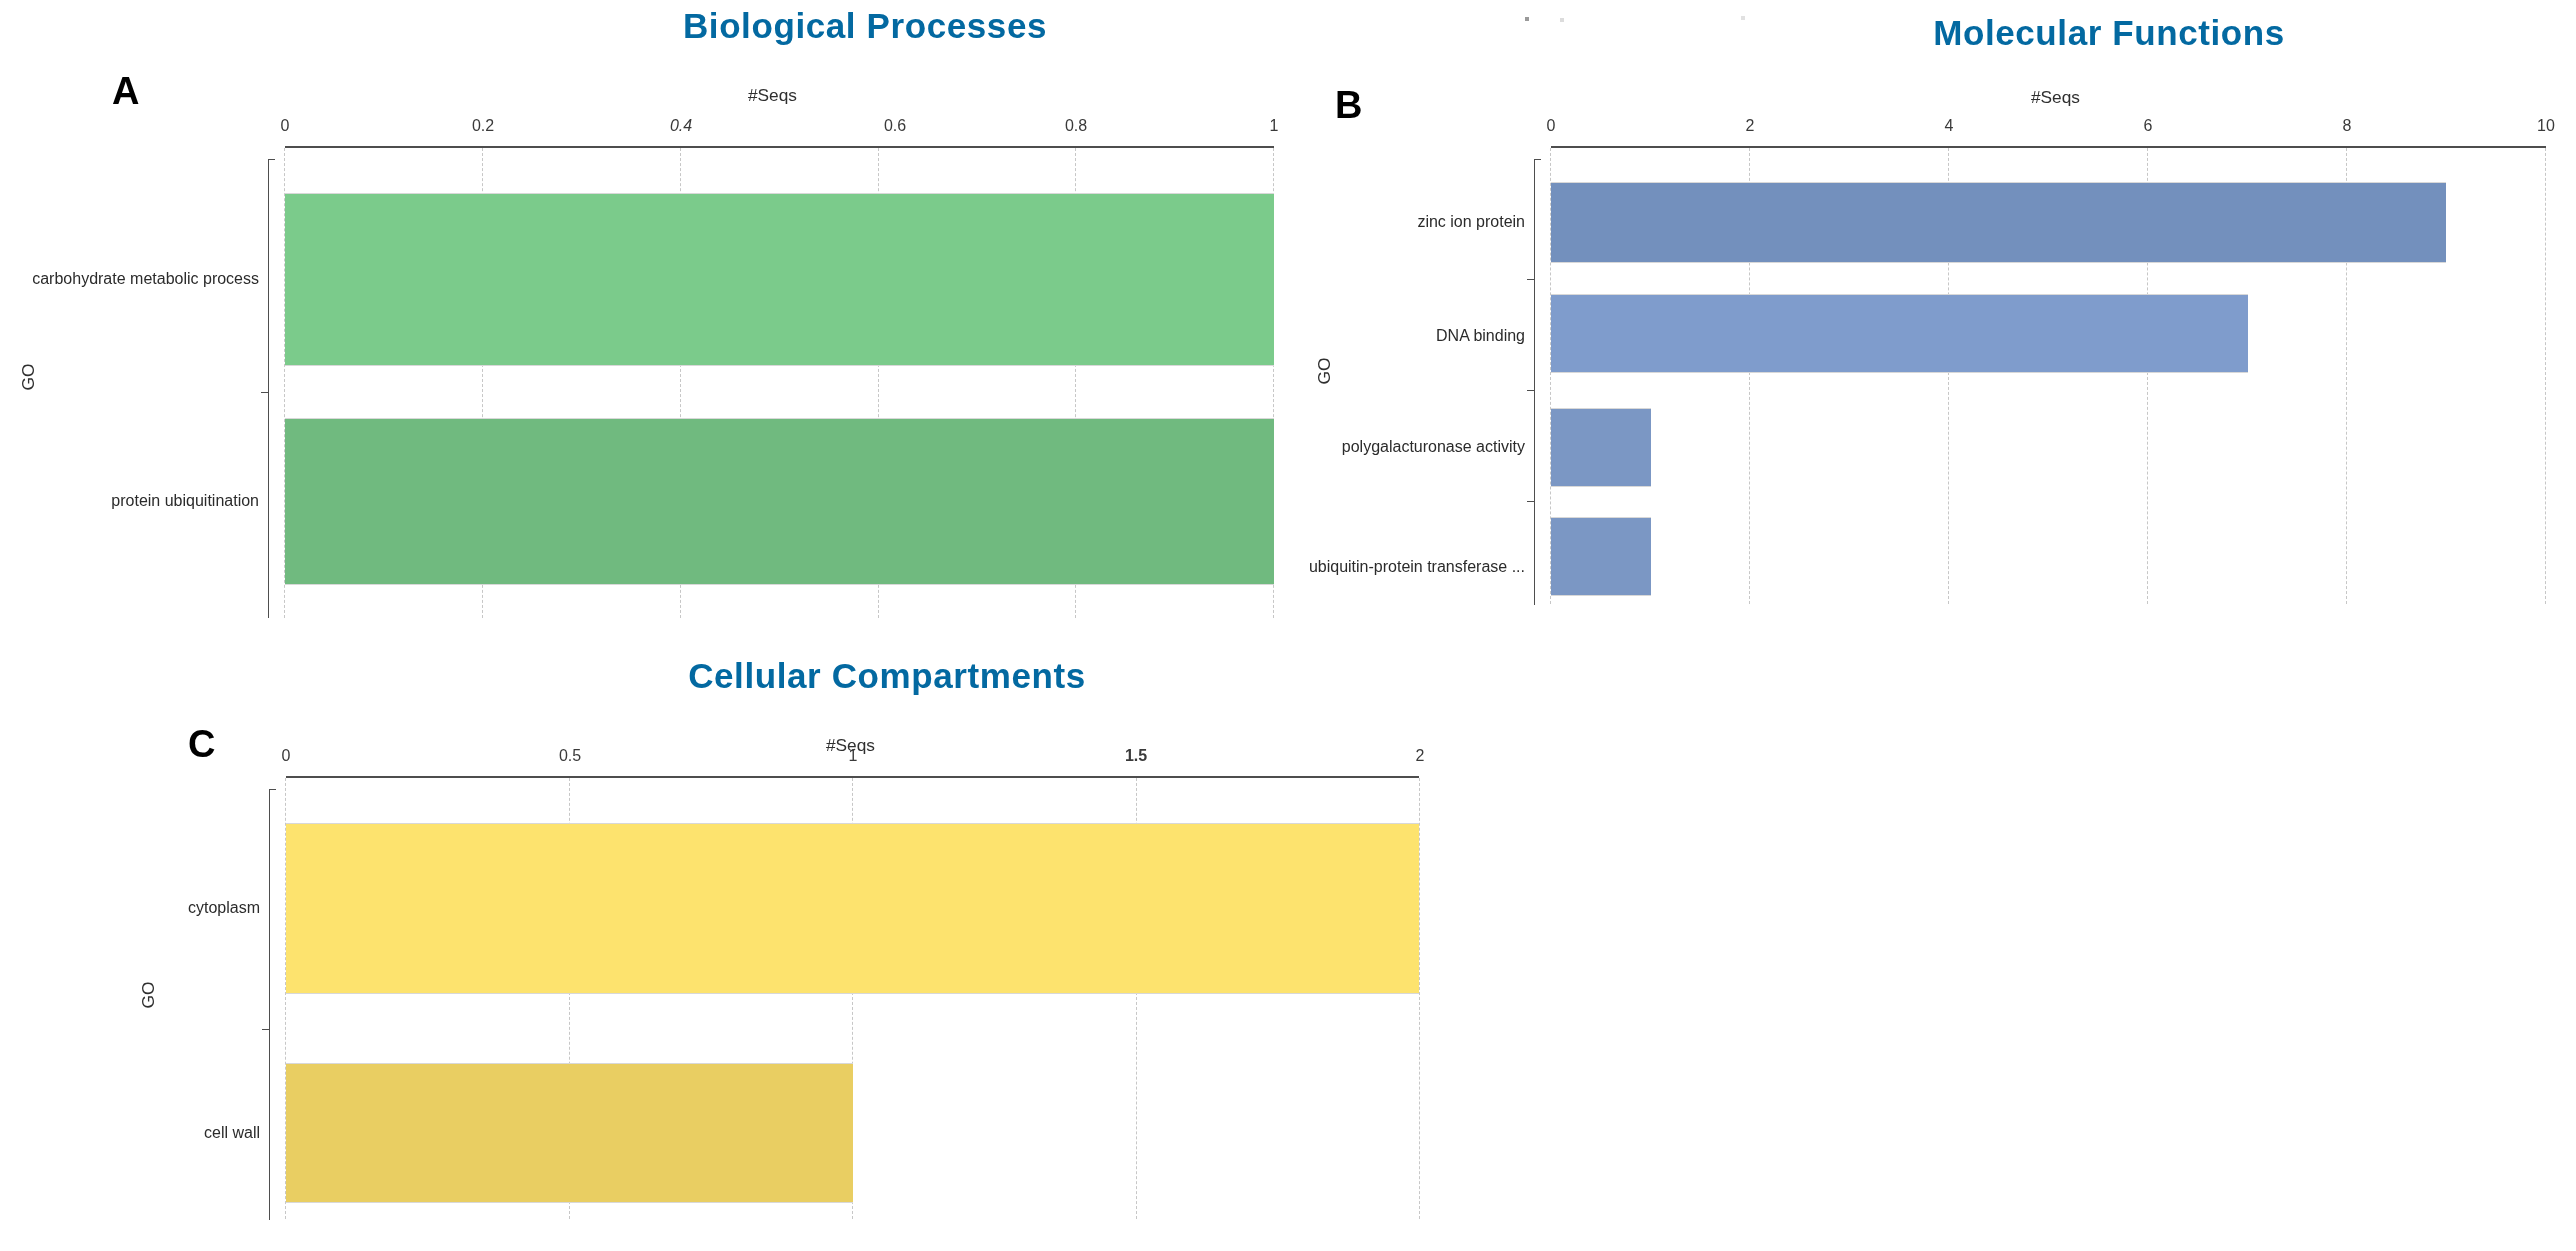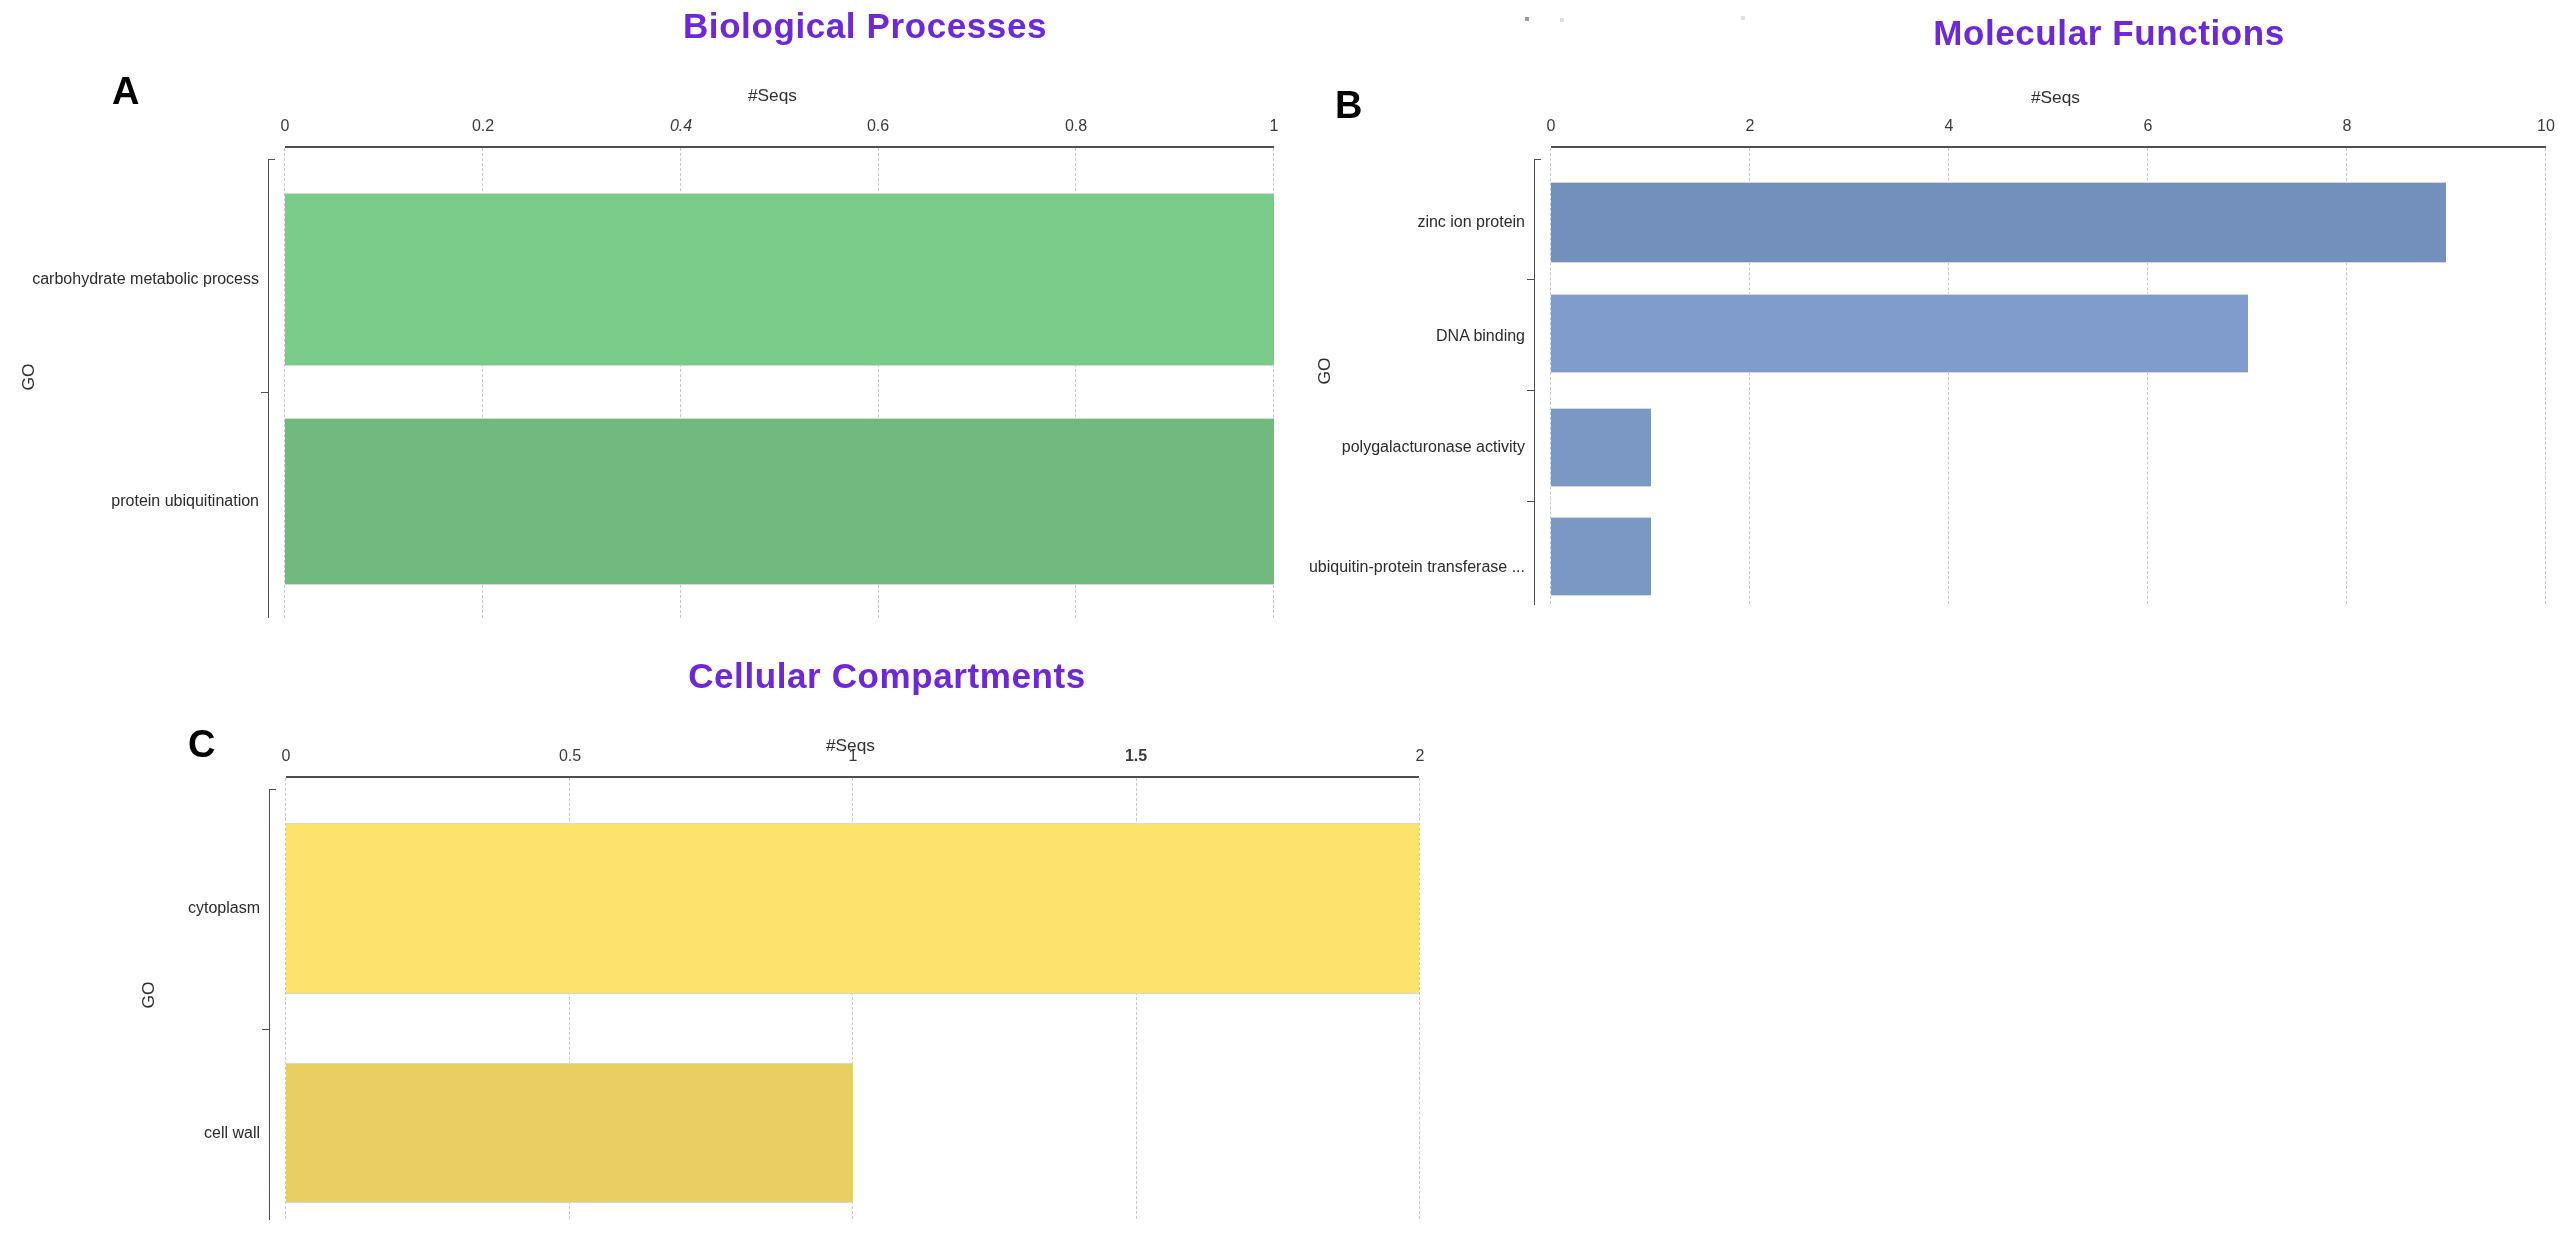--- a/index.html
+++ b/index.html
@@ -10,21 +10,21 @@
     font-family:"Liberation Sans", sans-serif;
     overflow:hidden;
   }
   .panel-letter{
     position:absolute;
     font-size:38px;font-weight:800;color:#000;
     font-family:"Liberation Sans", sans-serif;
   }
   .chart-title{
     position:absolute;width:1014px;text-align:center;
-    font-size:35px;font-weight:800;color:#6d28d9;letter-spacing:0.6px;
+    font-size:35px;font-weight:800;color:#0369a1;letter-spacing:0.6px;
   }
   .xaxis-label{
     position:absolute;width:239px;text-align:center;
     font-size:17.3px;color:#2f2f2f;
   }
   .ylabel{
     position:absolute;width:48px;height:24px;text-align:center;
     font-size:17.3px;color:#2f2f2f;
     transform:rotate(-90deg);
   }
@@ -73,21 +73,21 @@
     <div class="xaxis-label" style="left:653px;top:85px;">#Seqs</div>
     <div class="ylabel" style="left:6px;top:365px;">GO</div>
     <div class="plot" style="left:285px;top:146px;width:989px;height:470px;">
         <div class="grid-line" style="left: -0.6px; height: 470px;"></div>
         <div class="x-tick-label" style="left: -36px;">0</div>
         <div class="grid-line" style="left: 197px; height: 470px;"></div>
         <div class="x-tick-label" style="left: 162px;">0.2</div>
         <div class="grid-line" style="left: 395px; height: 470px;"></div>
         <div class="x-tick-label" style="left: 360px; font-style: italic;">0.4</div>
         <div class="grid-line" style="left: 593px; height: 470px;"></div>
-        <div class="x-tick-label" style="left: 557px;">0.6</div>
+        <div class="x-tick-label" style="left: 574px;">0.6</div>
         <div class="grid-line" style="left: 790px; height: 470px;"></div>
         <div class="x-tick-label" style="left: 755px;">0.8</div>
         <div class="grid-line" style="left: 988px; height: 470px;"></div>
         <div class="x-tick-label" style="left: 953px;">1</div>
         <div class="bar" style="top: 45px; height: 173px; width: 989px; background: rgb(123, 203, 139);"></div>
         <div class="cat-label" style="left: -283px; top: 121px;">carbohydrate metabolic process</div>
         <div class="bar" style="top: 270px; height: 167px; width: 989px; background: rgb(112, 186, 127);"></div>
         <div class="cat-label" style="left: -283px; top: 343px;">protein ubiquitination</div>
         <div class="y-axis-line" style="left: -17.3px; top: 10.7px; height: 459px;"></div>
         <div class="y-axis-tick" style="left: -17.3px; top: 10.7px;"></div>

